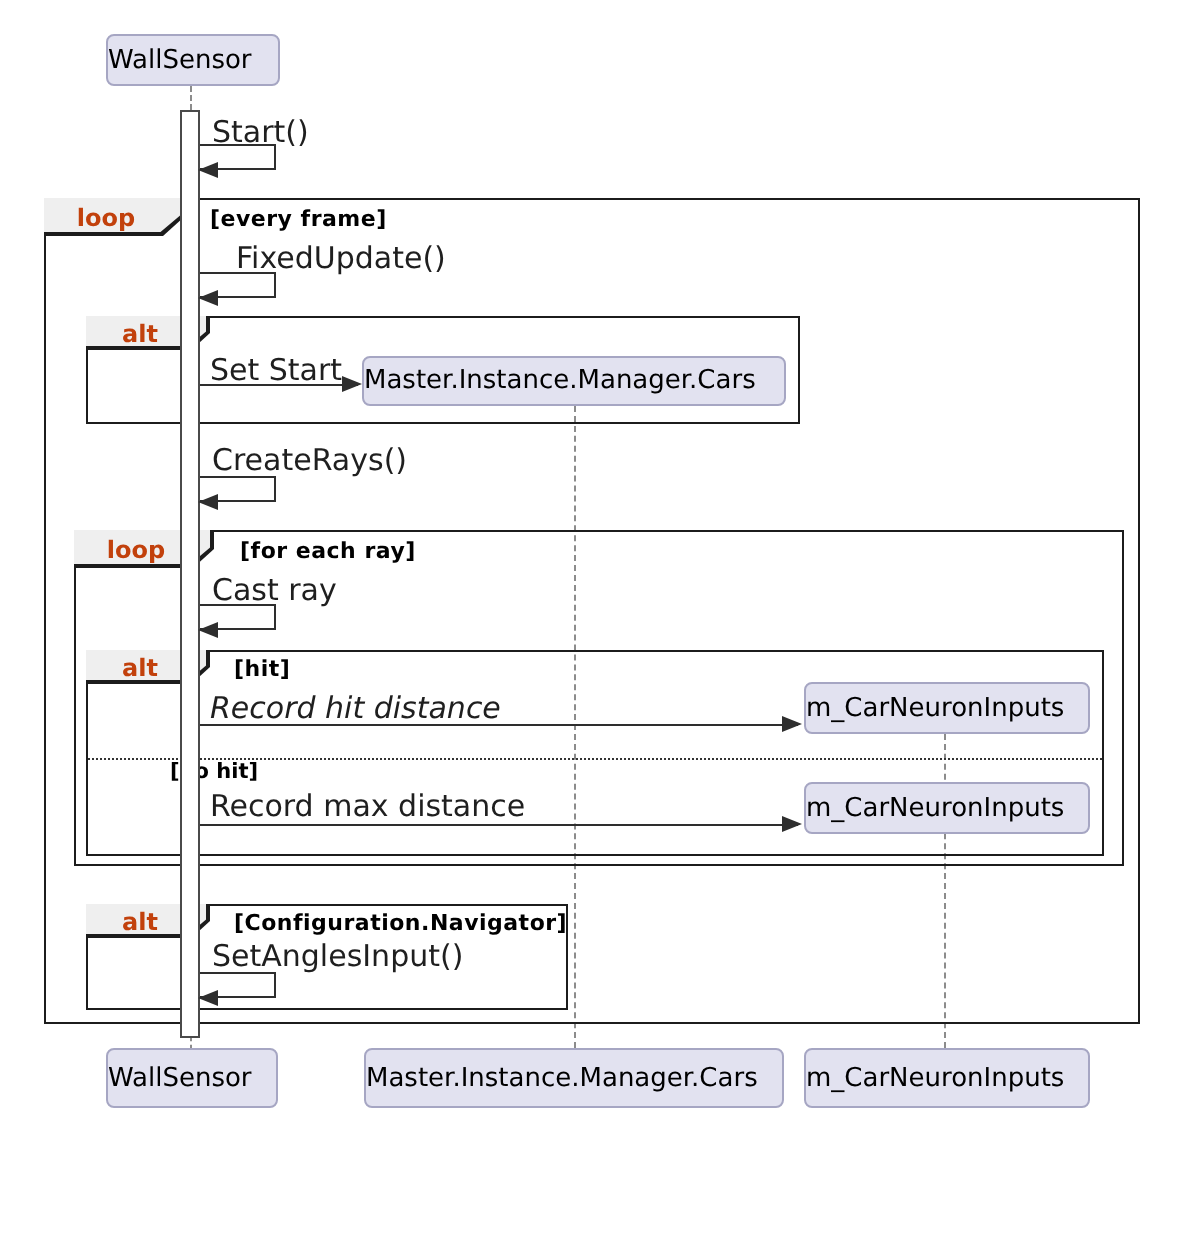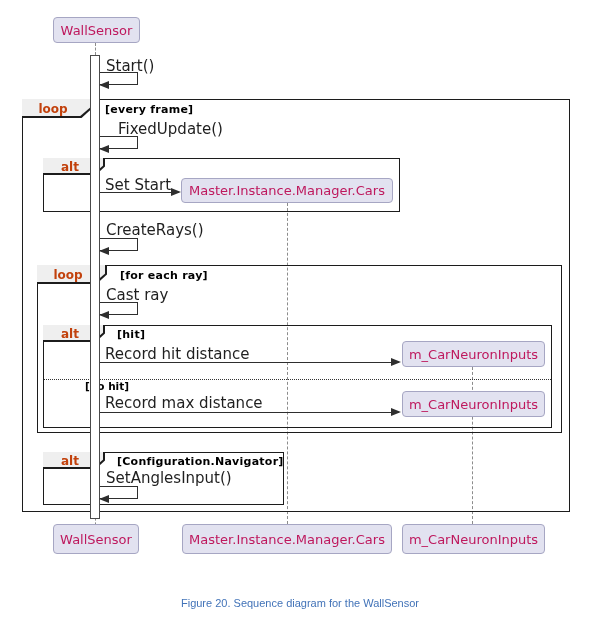--- a/index.html
+++ b/index.html
@@ -3,22 +3,22 @@
 <meta charset="utf-8">
 <style>
   html,body{margin:0;padding:0;background:#fff;}
   #canvas{
     position:relative;width:600px;height:629px;background:#ffffff;overflow:hidden;
     font-family:"DejaVu Sans","Liberation Sans",sans-serif;color:#1a1a1a;
   }
   
   .pbox{
     position:absolute;background:#E2E2F0;border:1px solid #A6A6C3;border-radius:4px;
-    display:flex;align-items:center;justify-content:center;
-    font-size:13px;color:#be185d;box-sizing:border-box;white-space:nowrap;
+    display:flex;align-items:center;justify-content:flex-start;
+    font-size:13px;color:#000000;box-sizing:border-box;white-space:nowrap;
   }
   
   .lifeline{position:absolute;width:0;border-left:1px dashed #8c8c8c;}
   
   .activation{position:absolute;background:#ffffff;border:1.2px solid #4a4a4a;box-sizing:border-box;}
   
   .frame{position:absolute;border:1.7px solid #1c1c1c;box-sizing:border-box;background:transparent;}
   .frame.thin{border-width:1.4px;}
   
   .pent{position:absolute;}
@@ -115,21 +115,21 @@
   <div class="msg" style="left:106px;top:221px;">CreateRays()</div>
   <div class="selfmsg" style="left:100px;top:238px;">
     <span class="head"></span>
   </div>
 
   <div class="msg" style="left:106px;top:286px;">Cast ray</div>
   <div class="selfmsg" style="left:100px;top:302px;">
     <span class="head"></span>
   </div>
 
-  <div class="msg" style="left:105px;top:345px;">Record hit distance</div>
+  <div class="msg" style="left:105px;top:345px;font-style:italic;">Record hit distance</div>
   <div class="harrow" style="left:100px;top:362px;width:299px;">
     <span class="head"></span>
   </div>
 
   <div class="msg" style="left:105px;top:394px;">Record max distance</div>
   <div class="harrow" style="left:100px;top:412px;width:299px;">
     <span class="head"></span>
   </div>
 
   <div class="msg" style="left:106px;top:469px;">SetAnglesInput()</div>
@@ -156,15 +156,14 @@
   <div class="pbox" style="left:53px;top:524px;width:86px;height:30px;">
     <span>WallSensor</span>
   </div>
   <div class="pbox" style="left:182px;top:524px;width:210px;height:30px;">
     <span>Master.Instance.Manager.Cars</span>
   </div>
   <div class="pbox" style="left:402px;top:524px;width:143px;height:30px;">
     <span>m_CarNeuronInputs</span>
   </div>
 
-  <div class="caption" style="top:597px;">Figure 20. Sequence diagram for the WallSensor</div>
 
 </div>
 
 </body></html>

